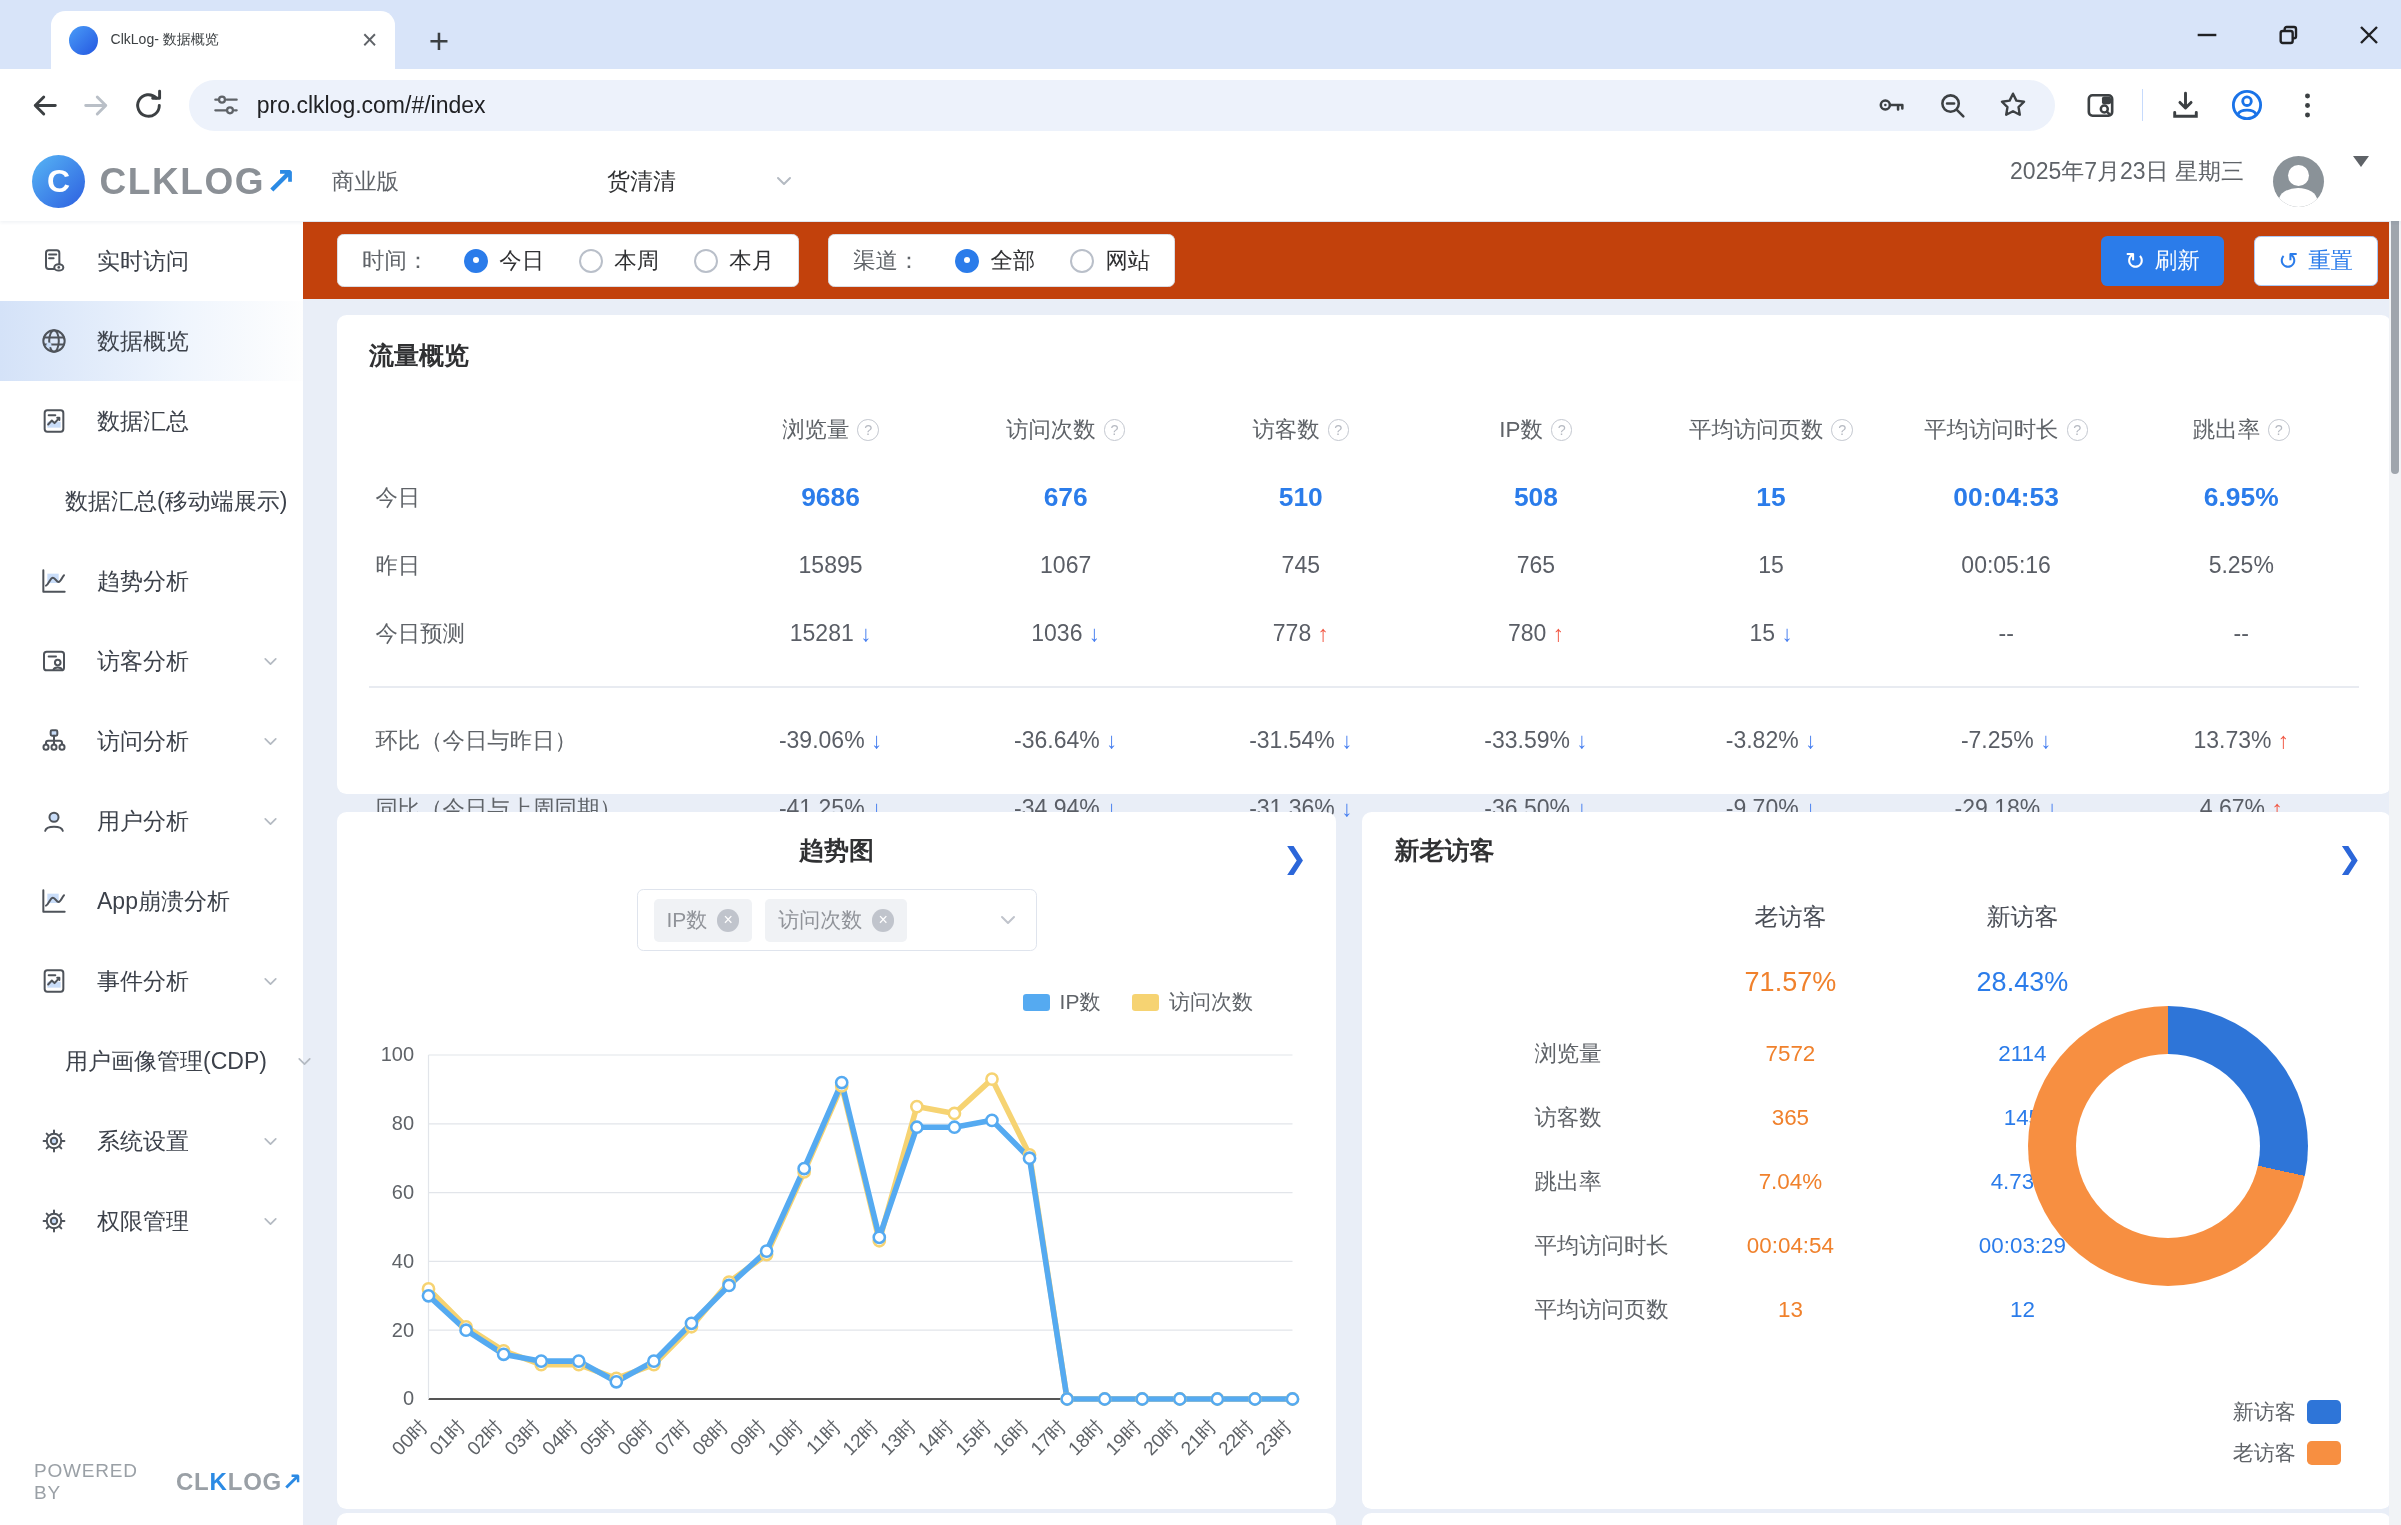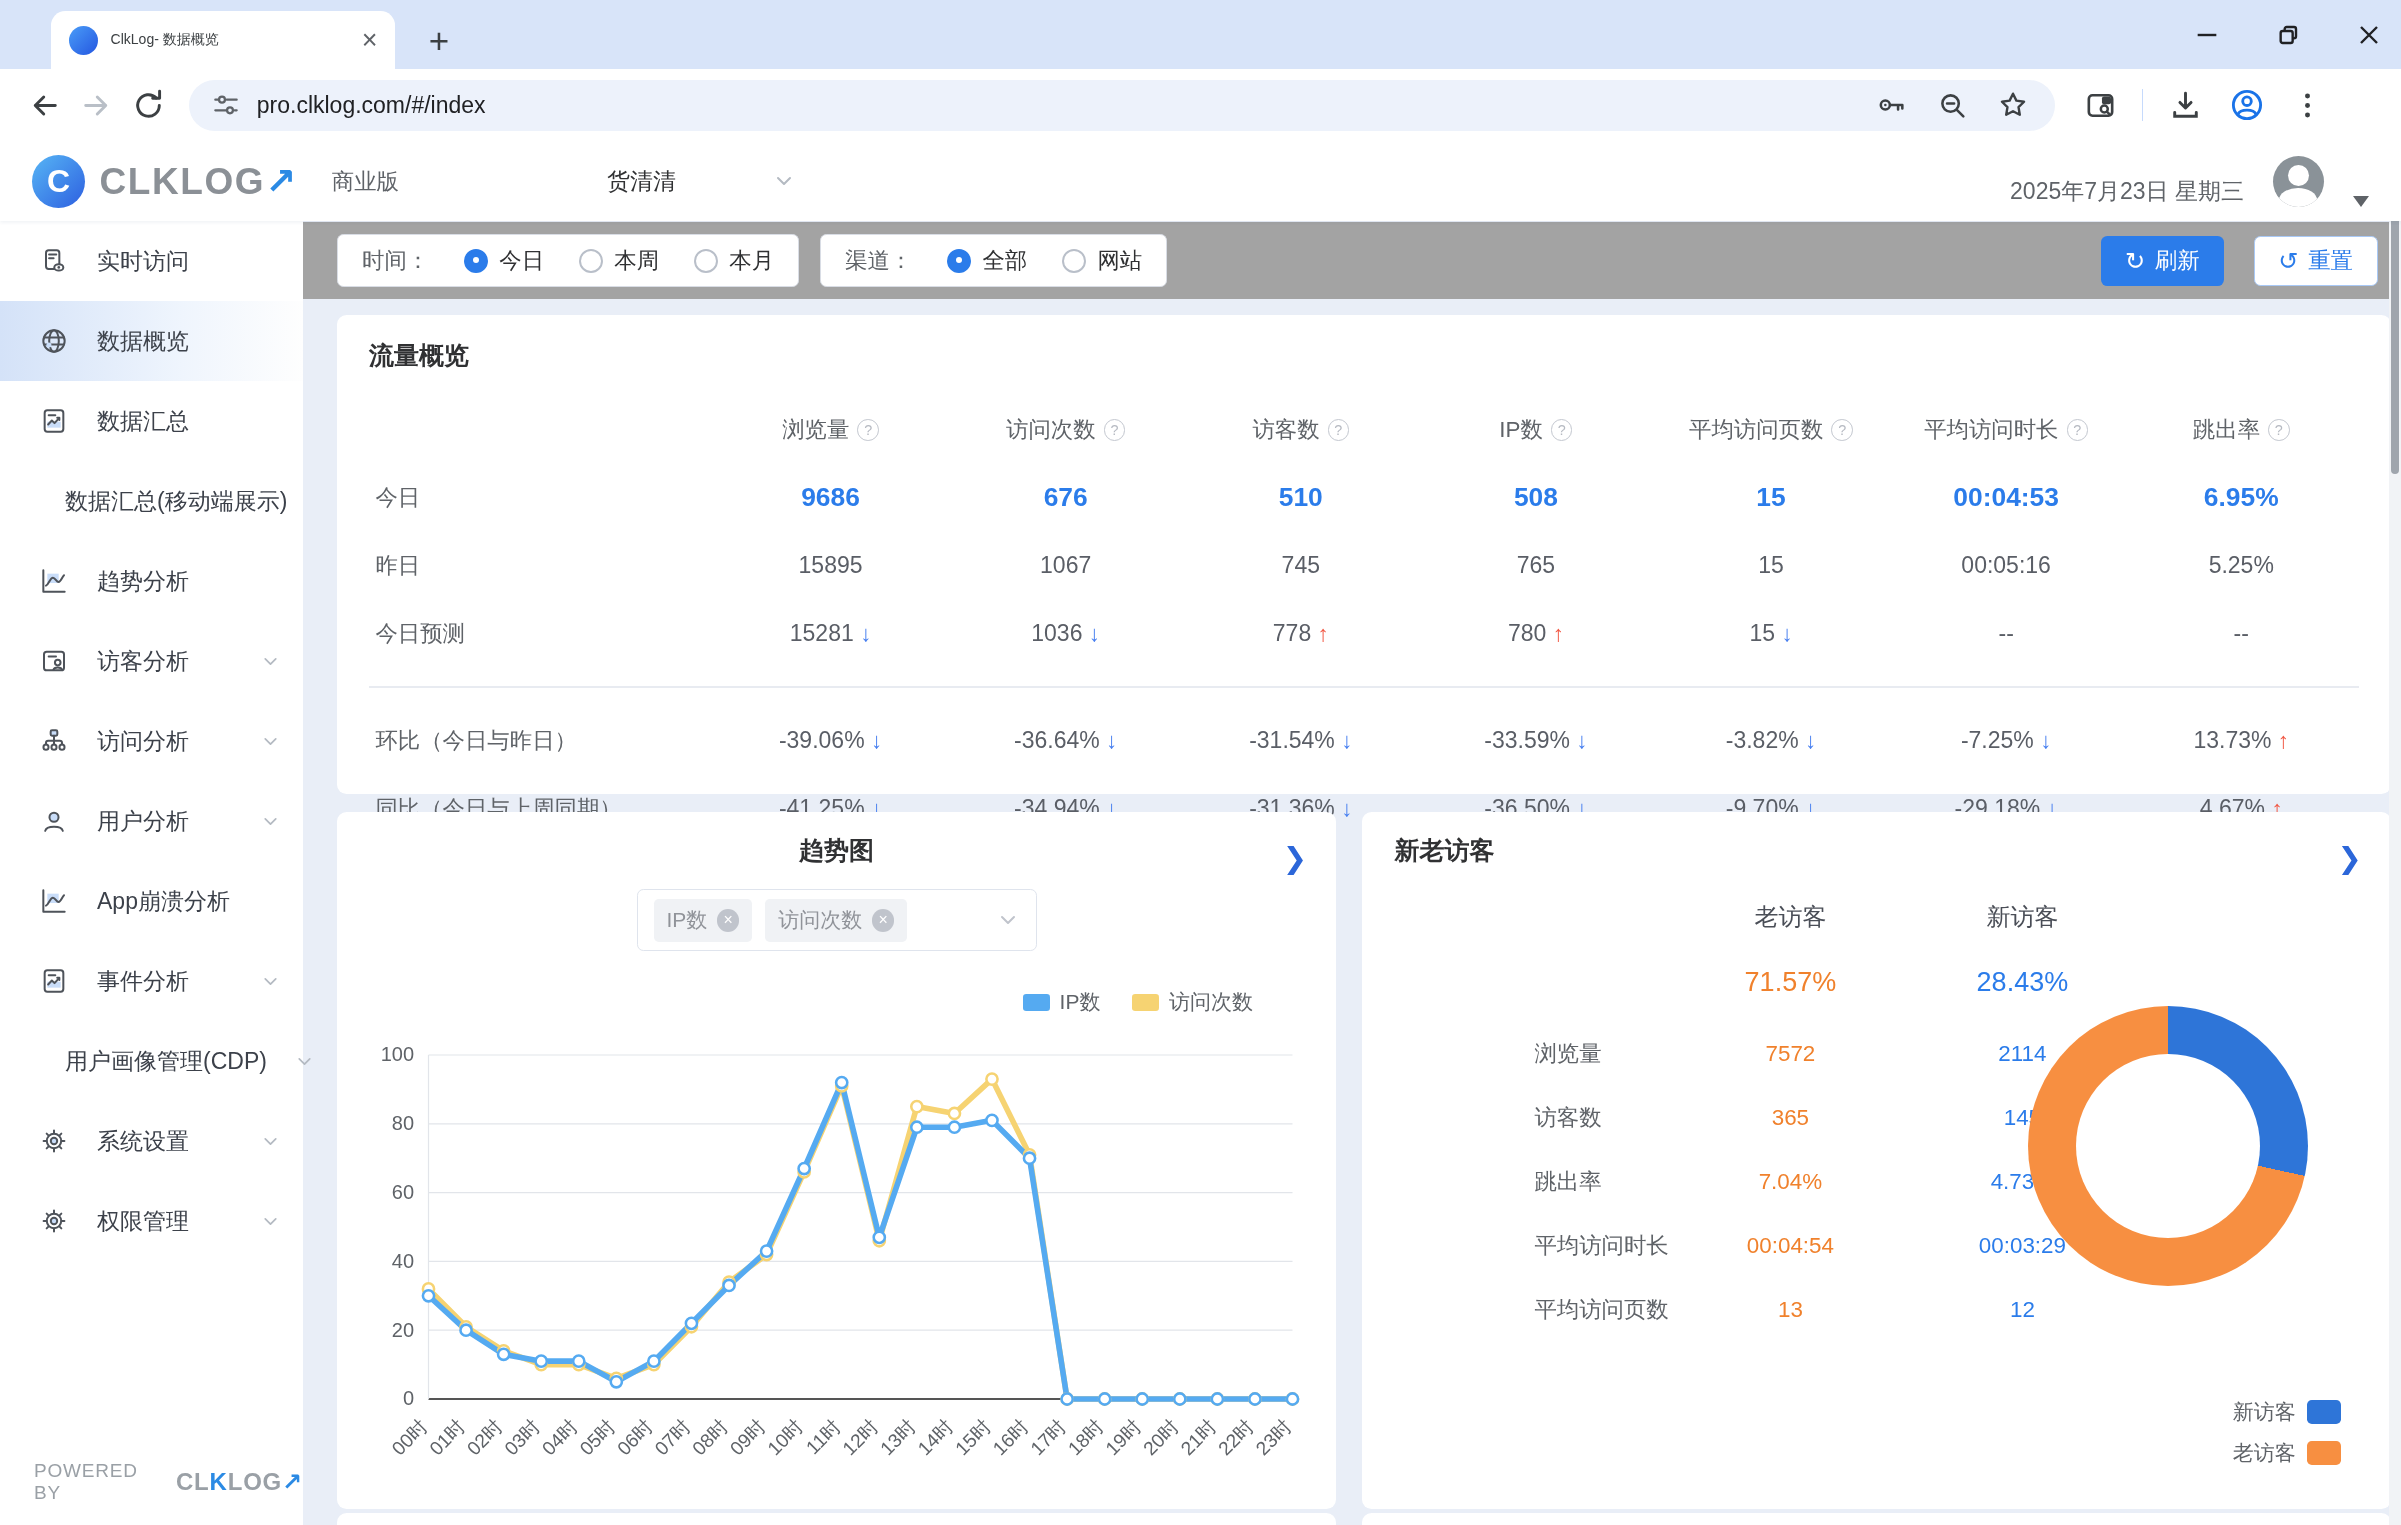--- a/index.html
+++ b/index.html
@@ -27,41 +27,41 @@
 
   
   .appheader { position:absolute; left:0; top:141px; width:2401px; height:80px; background:#fff; display:flex; align-items:center; padding:0 32px; box-shadow:0 1.6px 3.2px rgba(40,70,120,.06); z-index:5; }
   .logo-badge { width:53px; height:53px; border-radius:50%; background:linear-gradient(135deg,#57b6f5,#2d5fe0); position:relative; flex:0 0 auto; }
   .logo-badge::after { content:"C"; position:absolute; inset:0; display:flex; align-items:center; justify-content:center; color:#fff; font-size:32px; font-weight:bold; }
   .logo-word { font-size:37px; font-weight:bold; color:#8b9096; letter-spacing:1.6px; margin-left:14.4px; }
   .logo-word .blue { color:#2b8ae4; }
   .edition { font-size:22.4px; color:#5f6368; margin-left:34px; }
   .proj-select { margin-left:208px; display:flex; align-items:center; gap:96px; cursor:pointer; }
   .proj-name { font-size:23px; color:#303133; }
-  .hdr-right { margin-left:auto; display:flex; align-items:flex-end; gap:29px; }
+  .hdr-right { margin-left:auto; display:flex; align-items:flex-start; gap:29px; }
   .hdr-date { font-size:23px; color:#5f6368; }
   .avatar { width:51px; height:51px; border-radius:50%; background:#8a9298; position:relative; overflow:hidden; }
   .avatar .head { position:absolute; left:15px; top:9.6px; width:21px; height:21px; border-radius:50%; background:#fff; }
   .avatar .bodyshape { position:absolute; left:6.4px; top:32px; width:38px; height:24px; border-radius:50% 50% 0 0; background:#fff; }
   .caret-down { width:0; height:0; border-left:8.8px solid transparent; border-right:8.8px solid transparent; border-top:11.2px solid #5f6368; }
 
   
   .sidebar { position:absolute; left:0; top:221px; width:303px; height:1304px; background:#fff; z-index:4; display:flex; flex-direction:column; }
   .side-item { height:80px; display:flex; align-items:center; padding:0 22.4px 0 38px; gap:27px; cursor:pointer; flex:0 0 auto; }
   .side-item.active { background:linear-gradient(90deg,#d4e2f8 0%, #eff5fd 60%, #fefefe 100%); }
   .side-label { font-size:23px; color:#3c414a; flex:1; white-space:nowrap; }
   .side-chevron { flex:0 0 auto; }
   .side-footer { margin-top:auto; padding:0 0 21px 34px; display:flex; align-items:center; gap:9.6px; }
   .pwd-by { font-size:19px; color:#9aa0a6; letter-spacing:0.8px; }
   .pwd-logo { font-size:24px; font-weight:bold; color:#9aa0a6; letter-spacing:0.8px; }
   .pwd-logo .blue { color:#2b8ae4; }
 
   
   .content { position:absolute; left:303px; top:221px; width:2099px; height:1304px; background:#e9eef7; overflow:hidden; }
-  .filterbar { background:#a3a3a3; height:78px; border-top:1.6px solid #e9eef7; display:flex; align-items:center; padding:0 24px 0 34px; gap:21px; }
+  .filterbar { background:#c2410c; height:78px; border-top:1.6px solid #e9eef7; display:flex; align-items:center; padding:0 24px 0 34px; gap:29px; }
   .fgroup { border:1.6px solid #d9dde5; border-radius:6.4px; height:53px; display:flex; align-items:center; padding:0 24px; gap:35px; background:#fff; }
   .fgroup .glabel { font-size:22.4px; color:#5f6368; }
   .radio-opt { display:flex; align-items:center; gap:11.2px; cursor:pointer; }
   .radio-dot { width:24px; height:24px; border-radius:50%; border:2.4px solid #b9bfc9; background:#fff; position:relative; flex:0 0 auto; }
   .radio-opt.checked .radio-dot { border-color:#2b7cea; background:#2b7cea; }
   .radio-opt.checked .radio-dot::after { content:""; position:absolute; left:6.4px; top:6.4px; width:6.4px; height:6.4px; border-radius:50%; background:#fff; }
   .radio-opt .rlabel { font-size:22.4px; color:#303133; }
   .fbuttons { margin-left:auto; display:flex; gap:30px; }
   .btn { height:50px; border-radius:6.4px; display:flex; align-items:center; justify-content:center; gap:9.6px; font-size:22.4px; padding:0 24px; cursor:pointer; }
   .btn .bicon { font-size:24px; line-height:1; }

